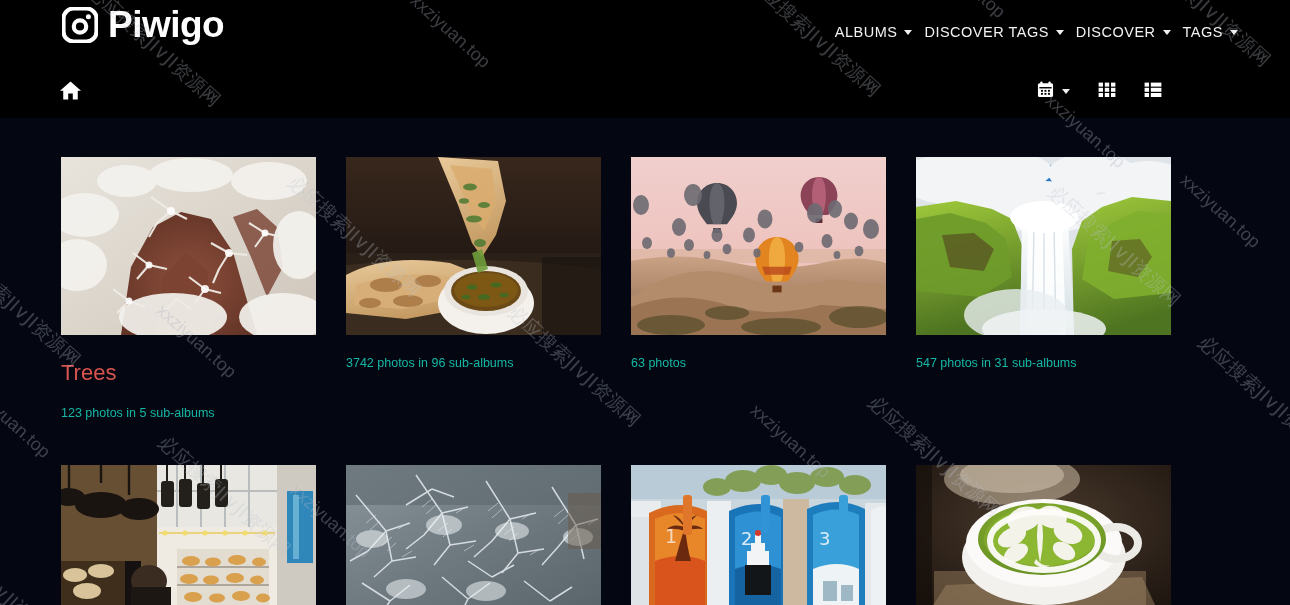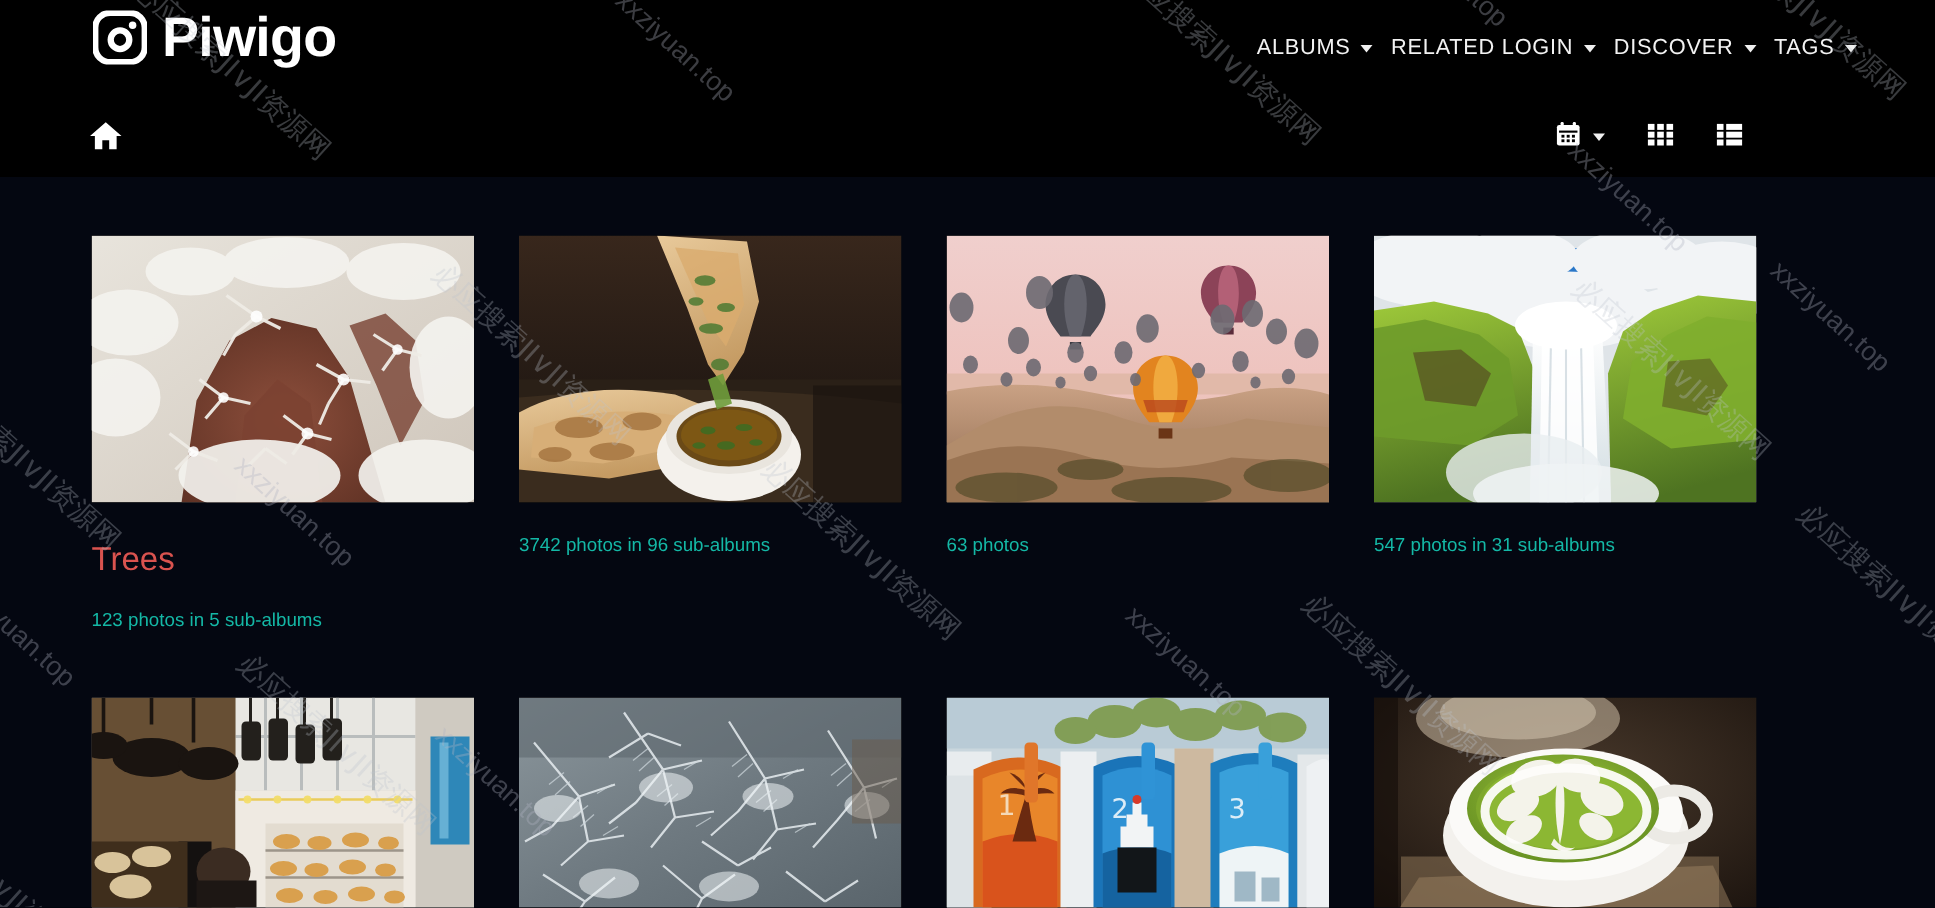--- a/index.html
+++ b/index.html
@@ -140,21 +140,21 @@
       </span>
       <span class="logo-text">Piwigo</span>
     </div>
 
     <nav id="mainnav">
       <span class="nav-item">
         <span>ALBUMS</span>
         <i class="caret"></i>
       </span>
       <span class="nav-item">
-        <span>RELATED LOGIN</span>
+        <span>DISCOVER TAGS</span>
         <i class="caret"></i>
       </span>
       <span class="nav-item">
         <span>DISCOVER</span>
         <i class="caret"></i>
       </span>
       <span class="nav-item">
         <span>TAGS</span>
         <i class="caret"></i>
       </span>

